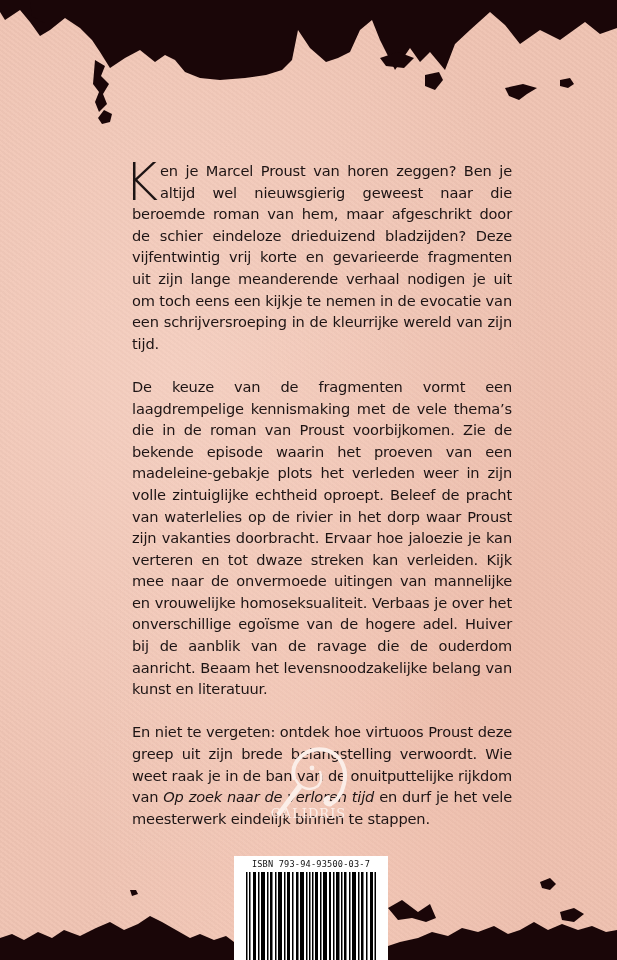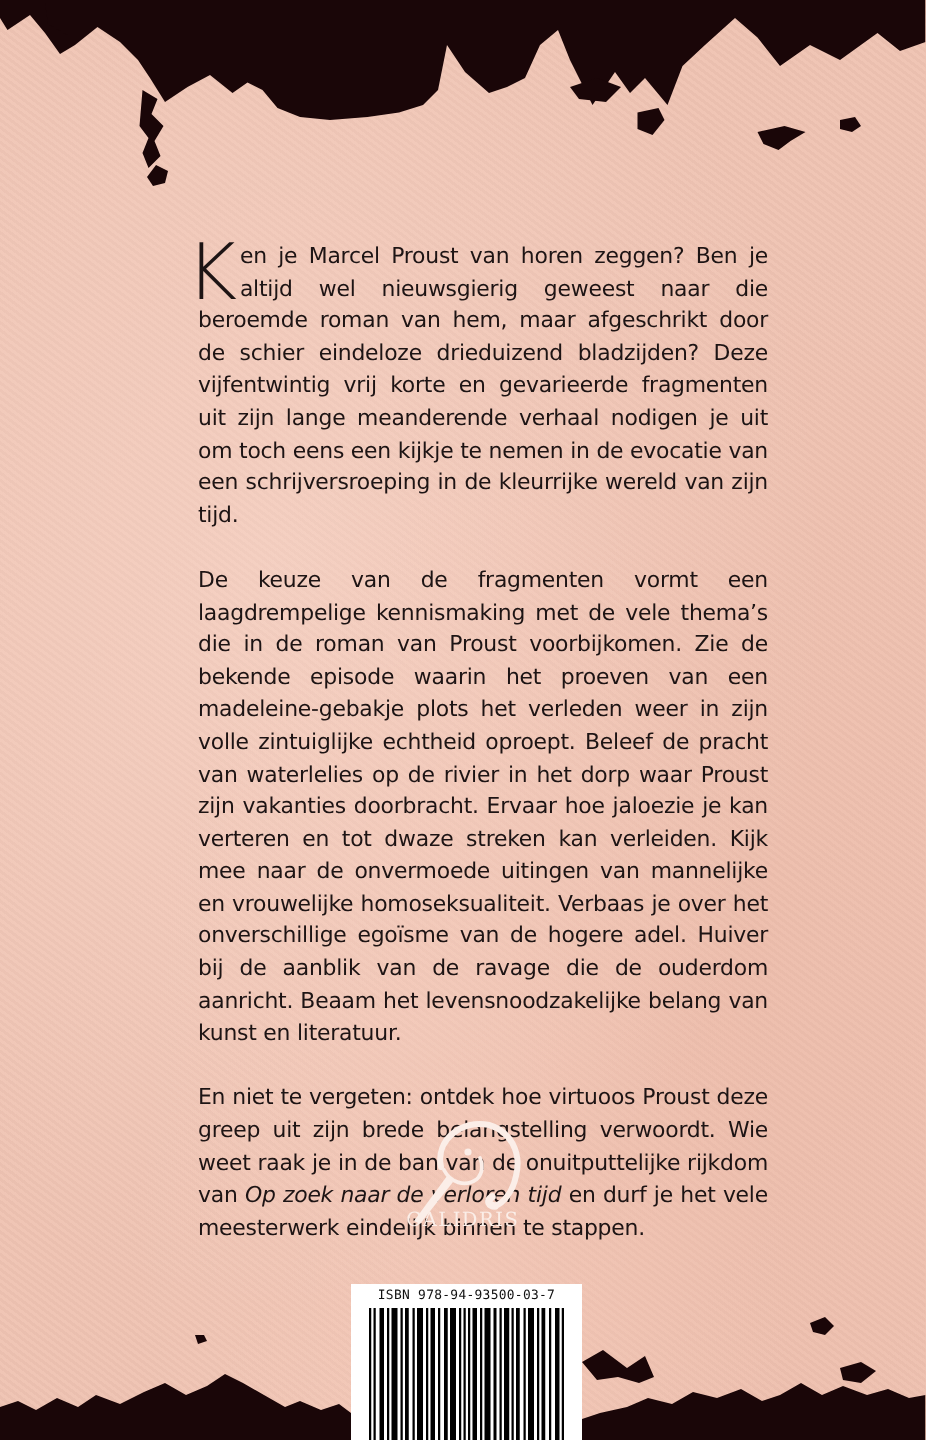--- a/index.html
+++ b/index.html
@@ -78,21 +78,21 @@
     <path d="M26,40 C22,22 40,8 58,12 C72,16 80,30 76,46 C74,56 68,64 62,66" stroke-width="4"></path>
     <path d="M62,66 C58,66 56,62 60,60" stroke-width="5"></path>
     <path d="M28,42 C32,50 42,54 50,48 C54,44 54,38 52,34" stroke-width="2.5"></path>
   </g>
   <circle cx="44" cy="30" r="2.4" fill="#fbeee8"></circle>
   <path d="M30,46 L8,76 L12,78 L34,50 Z" fill="#fbeee8"></path>
 </svg>
 <div class="logo-name">CALIDRIS</div>
 
 <div class="barcode-box">
-  <div class="isbn-text">ISBN 978-94-93500-03-7</div>
+  <div class="isbn-text">ISBN 793-94-93500-03-7</div>
   <svg class="bars" viewBox="0 0 130 88" preserveAspectRatio="none">
     <g fill="#000">
       <rect x="0" y="0" width="1.5" height="88"></rect>
         <rect x="3" y="0" width="1.5" height="88"></rect>
       <rect x="7" y="0" width="3" height="88"></rect>
         <rect x="12" y="0" width="1.5" height="88"></rect>
       <rect x="15" y="0" width="4" height="88"></rect>
         <rect x="21" y="0" width="1.5" height="88"></rect>
       <rect x="24" y="0" width="2.5" height="88"></rect>
         <rect x="29" y="0" width="1.5" height="88"></rect>

